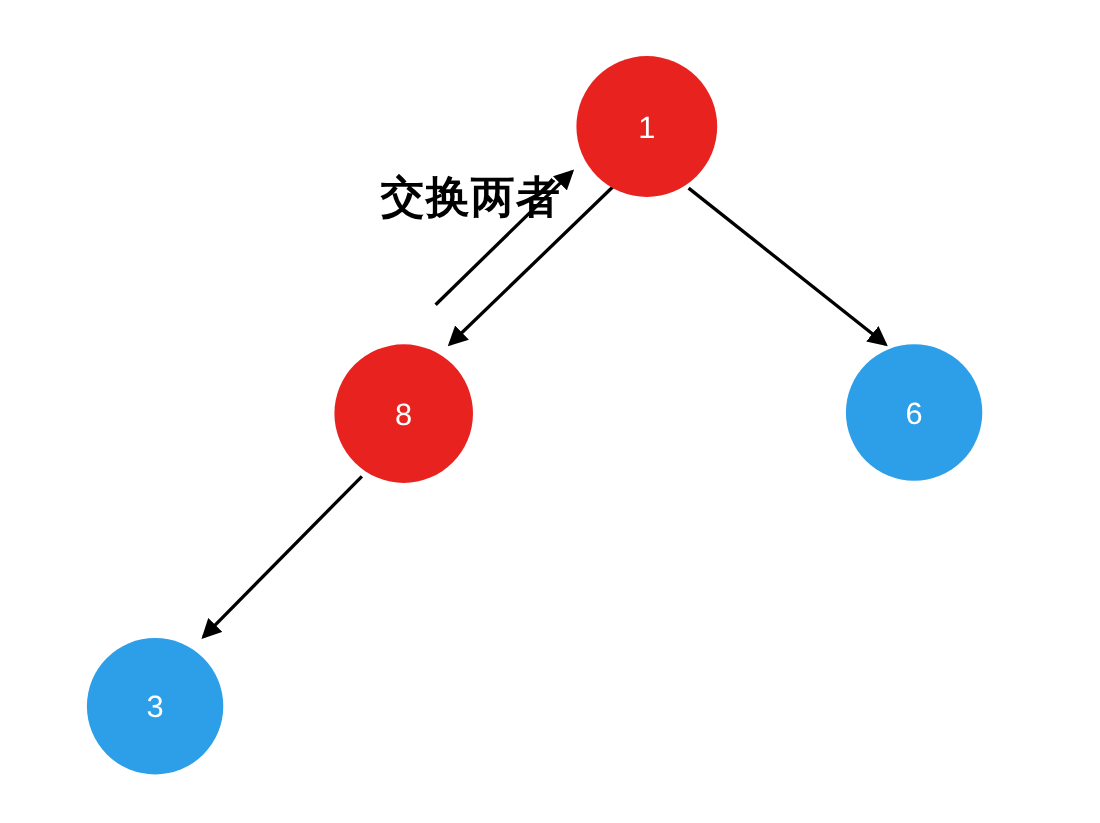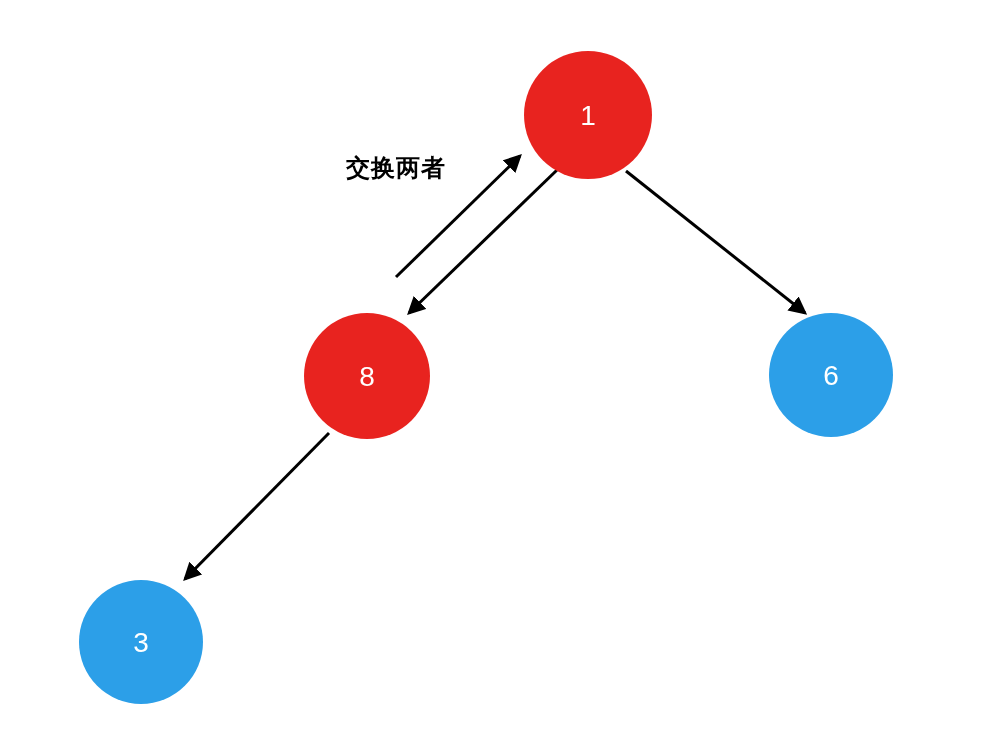--- a/index.html
+++ b/index.html
@@ -17,21 +17,21 @@
   }
   .canvas svg {
     position: absolute;
     left: 0;
     top: 0;
   }
   .swap-label {
     position: absolute;
     left: 346px;
     top: 152px;
-    font-size: 24px;
+    font-size: 40px;
     font-weight: 700;
     color: #000000;
     letter-spacing: 1px;
     white-space: nowrap;
     font-family: "DejaVu Sans", "Liberation Sans", sans-serif;
   }
   .node-text {
     font-family: "Liberation Sans", "DejaVu Sans", sans-serif;
     font-size: 28px;
     font-weight: 400;

